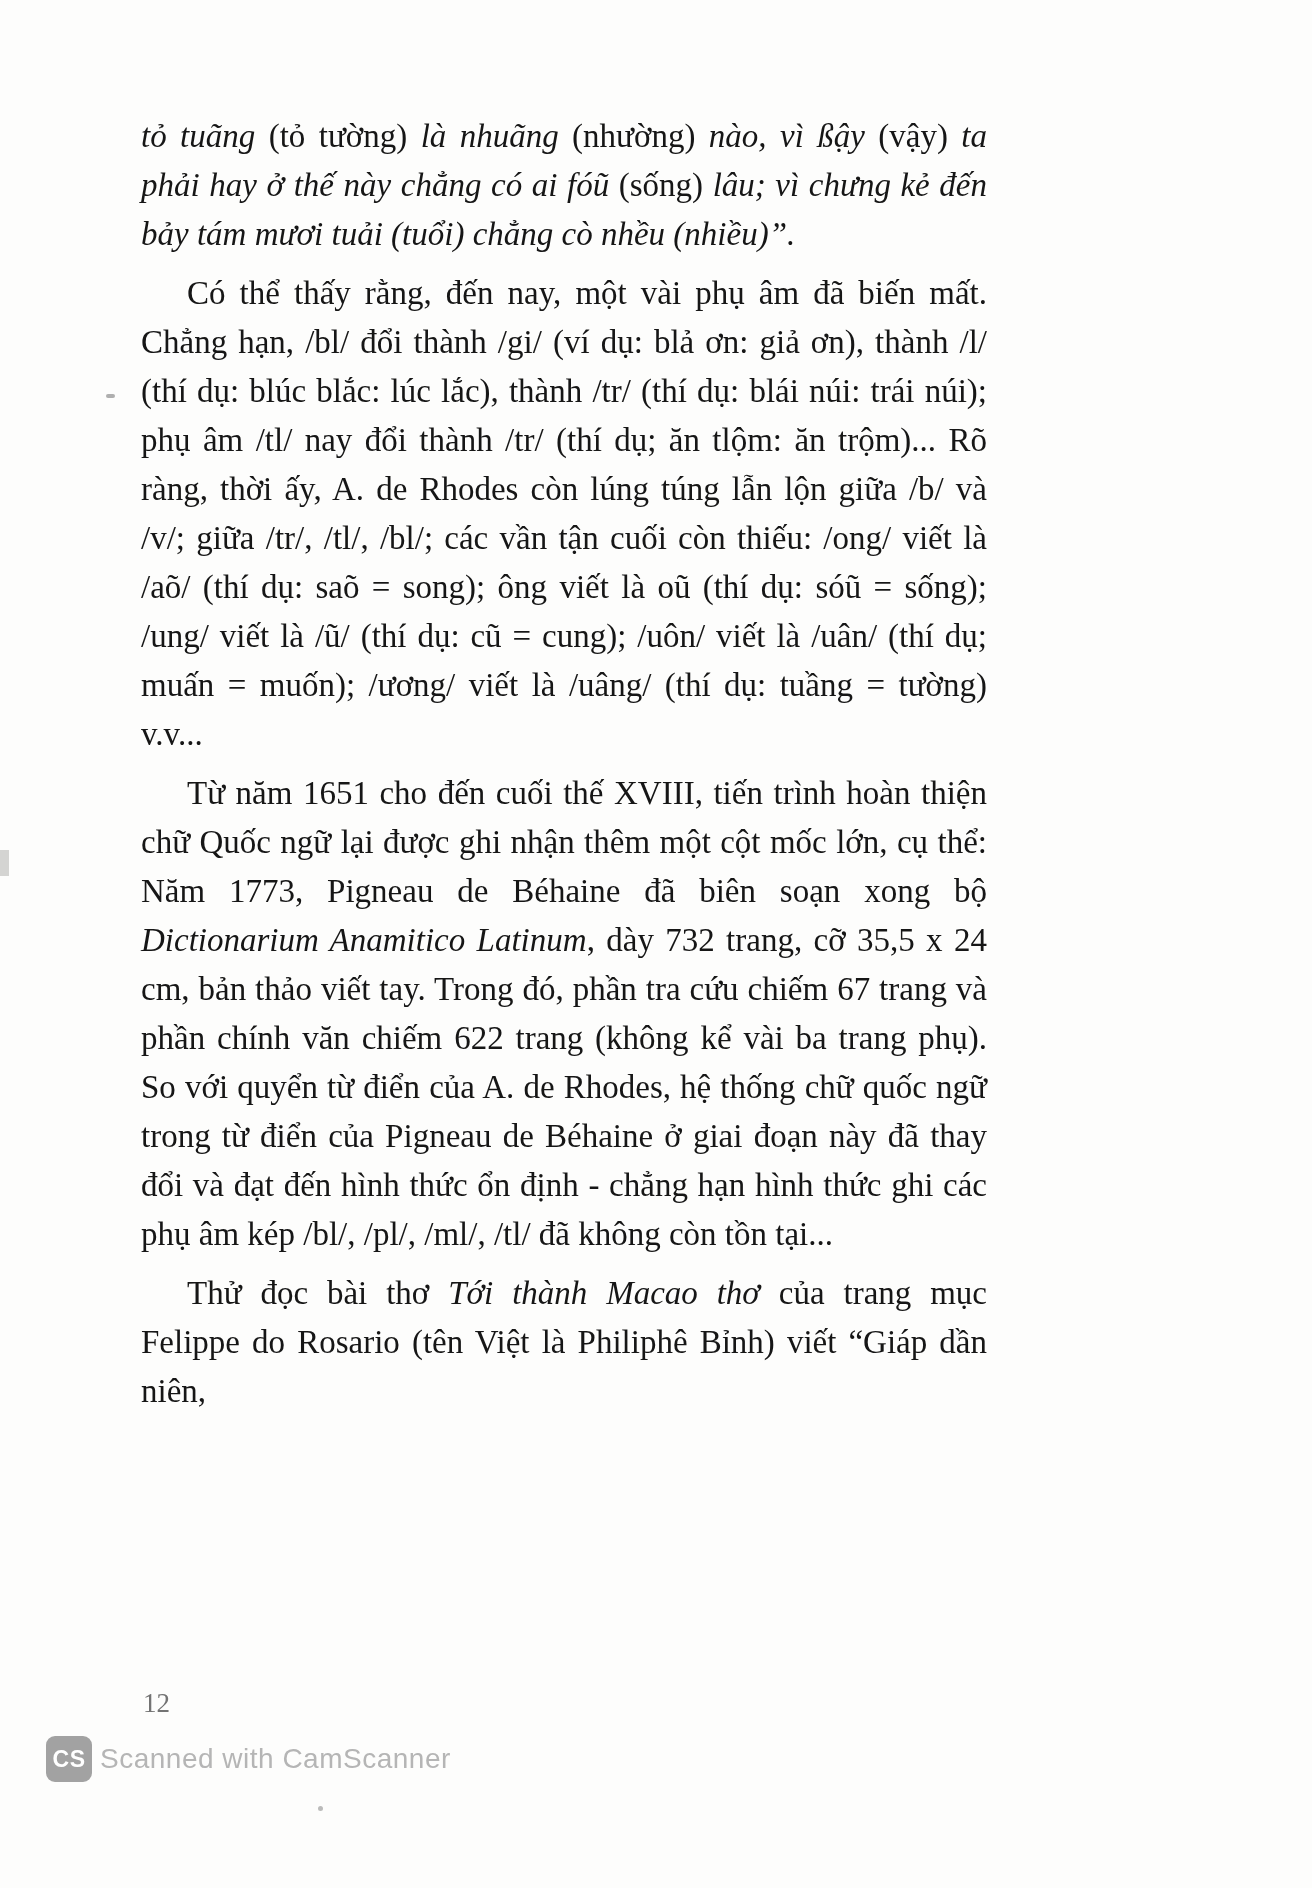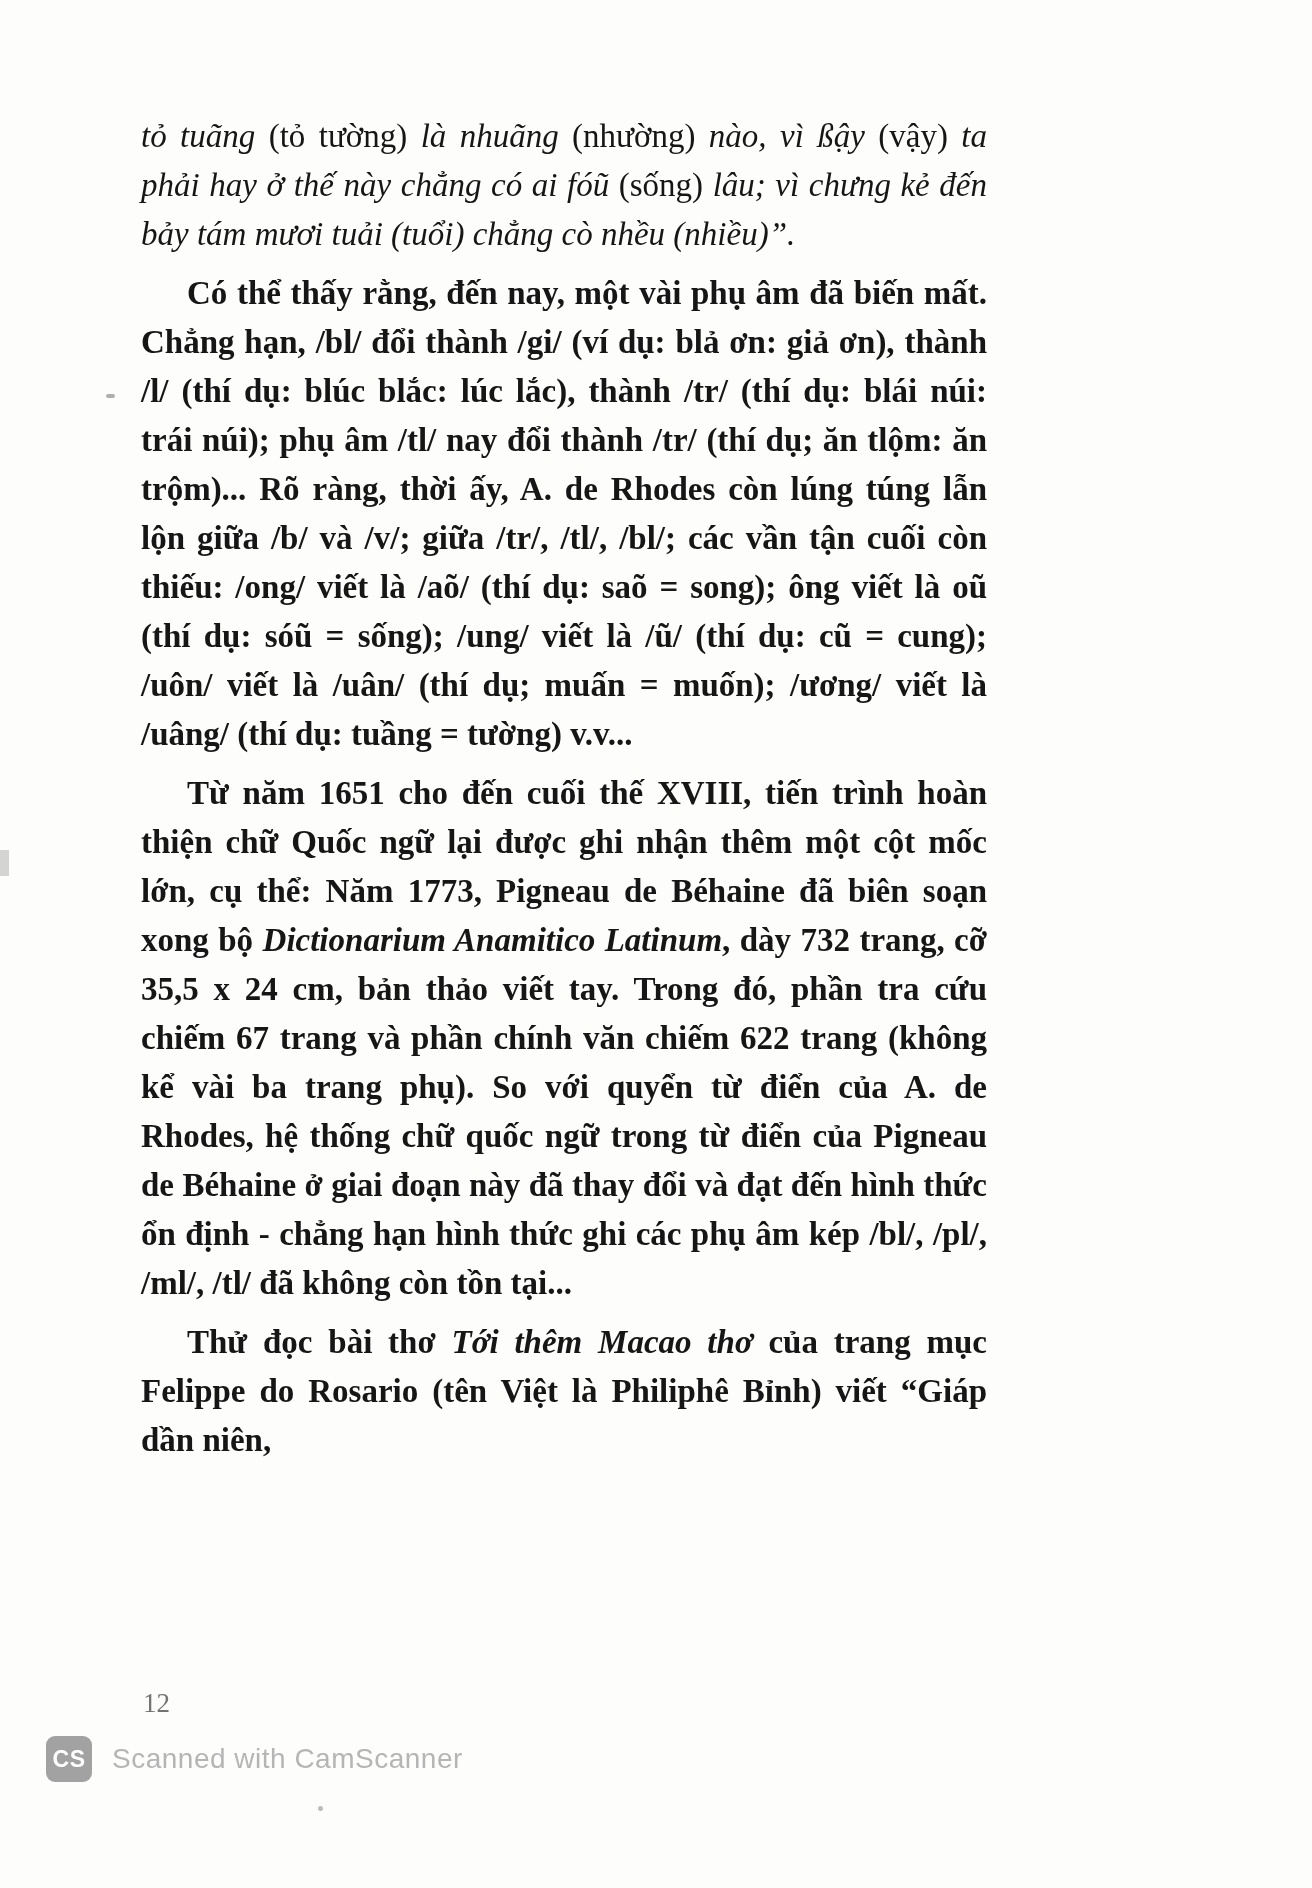--- a/index.html
+++ b/index.html
@@ -26,21 +26,20 @@
     text-align: justify;
   }
   .text-block p {
     margin: 0;
   }
   .text-block p + p {
     margin-top: 10px;
   }
   .text-block p.indent {
     text-indent: 46px;
-    font-weight: bold;
   }
   .seg-italic {
     font-style: italic;
     margin-top: 46px;
   }
   .seg-roman {
     font-style: normal;
   }
   .page-number {
     position: absolute;
@@ -49,21 +48,21 @@
     font-size: 27px;
     color: #737373;
     font-family: "Liberation Serif", "DejaVu Serif", serif;
   }
   .watermark {
     position: absolute;
     left: 46px;
     top: 1736px;
     display: flex;
     align-items: center;
-    gap: 20px;
+    gap: 8px;
   }
   .cs-logo {
     width: 46px;
     height: 46px;
     border-radius: 9px;
     background: #a2a2a2;
     color: #ffffff;
     display: flex;
     align-items: center;
     justify-content: center;
@@ -109,21 +108,21 @@
 </style>
 </head>
 <body>
 
 <div class="scan-page">
 
   <div class="text-block">
       <p class=""><span class="seg-italic">tỏ tuãng </span><span class="seg-roman">(tỏ tường) </span><span class="seg-italic">là nhuãng </span><span class="seg-roman">(nhường) </span><span class="seg-italic">nào, vì ßậy </span><span class="seg-roman">(vậy) </span><span class="seg-italic">ta phải hay ở thế này chẳng có ai fóũ </span><span class="seg-roman">(sống) </span><span class="seg-italic">lâu; vì chưng kẻ đến bảy tám mươi tuải (tuổi) chẳng cò nhều (nhiều)”.</span></p>
       <p class="indent"><span class="seg-roman">Có thể thấy rằng, đến nay, một vài phụ âm đã biến mất. Chẳng hạn, /bl/ đổi thành /gi/ (ví dụ: blả ơn: giả ơn), thành /l/ (thí dụ: blúc blắc: lúc lắc), thành /tr/ (thí dụ: blái núi: trái núi); phụ âm /tl/ nay đổi thành /tr/ (thí dụ; ăn tlộm: ăn trộm)... Rõ ràng, thời ấy, A. de Rhodes còn lúng túng lẫn lộn giữa /b/ và /v/; giữa /tr/, /tl/, /bl/; các vần tận cuối còn thiếu: /ong/ viết là /aõ/ (thí dụ: saõ = song); ông viết là oũ (thí dụ: sóũ = sống); /ung/ viết là /ũ/ (thí dụ: cũ = cung); /uôn/ viết là /uân/ (thí dụ; muấn = muốn); /ương/ viết là /uâng/ (thí dụ: tuầng = tường) v.v...</span></p>
       <p class="indent"><span class="seg-roman">Từ năm 1651 cho đến cuối thế XVIII, tiến trình hoàn thiện chữ Quốc ngữ lại được ghi nhận thêm một cột mốc lớn, cụ thể: Năm 1773, Pigneau de Béhaine đã biên soạn xong bộ </span><span class="seg-italic">Dictionarium Anamitico Latinum</span><span class="seg-roman">, dày 732 trang, cỡ 35,5 x 24 cm, bản thảo viết tay. Trong đó, phần tra cứu chiếm 67 trang và phần chính văn chiếm 622 trang (không kể vài ba trang phụ). So với quyển từ điển của A. de Rhodes, hệ thống chữ quốc ngữ trong từ điển của Pigneau de Béhaine ở giai đoạn này đã thay đổi và đạt đến hình thức ổn định - chẳng hạn hình thức ghi các phụ âm kép /bl/, /pl/, /ml/, /tl/ đã không còn tồn tại...</span></p>
-      <p class="indent"><span class="seg-roman">Thử đọc bài thơ </span><span class="seg-italic">Tới thêm Macao thơ </span><span class="seg-roman">của trang mục Felippe do Rosario (tên Việt là Philiphê Bỉnh) viết “Giáp dần niên,</span></p>
+      <p class="indent"><span class="seg-roman">Thử đọc bài thơ </span><span class="seg-italic">Tới thành Macao thơ </span><span class="seg-roman">của trang mục Felippe do Rosario (tên Việt là Philiphê Bỉnh) viết “Giáp dần niên,</span></p>
     </div>
 
   <div class="artifact-dash"></div>
   <div class="artifact-edge"></div>
   <div class="artifact-dot"></div>
 
   <div class="page-number">12</div>
 
   <div class="watermark">
     <span class="cs-logo">CS</span>

